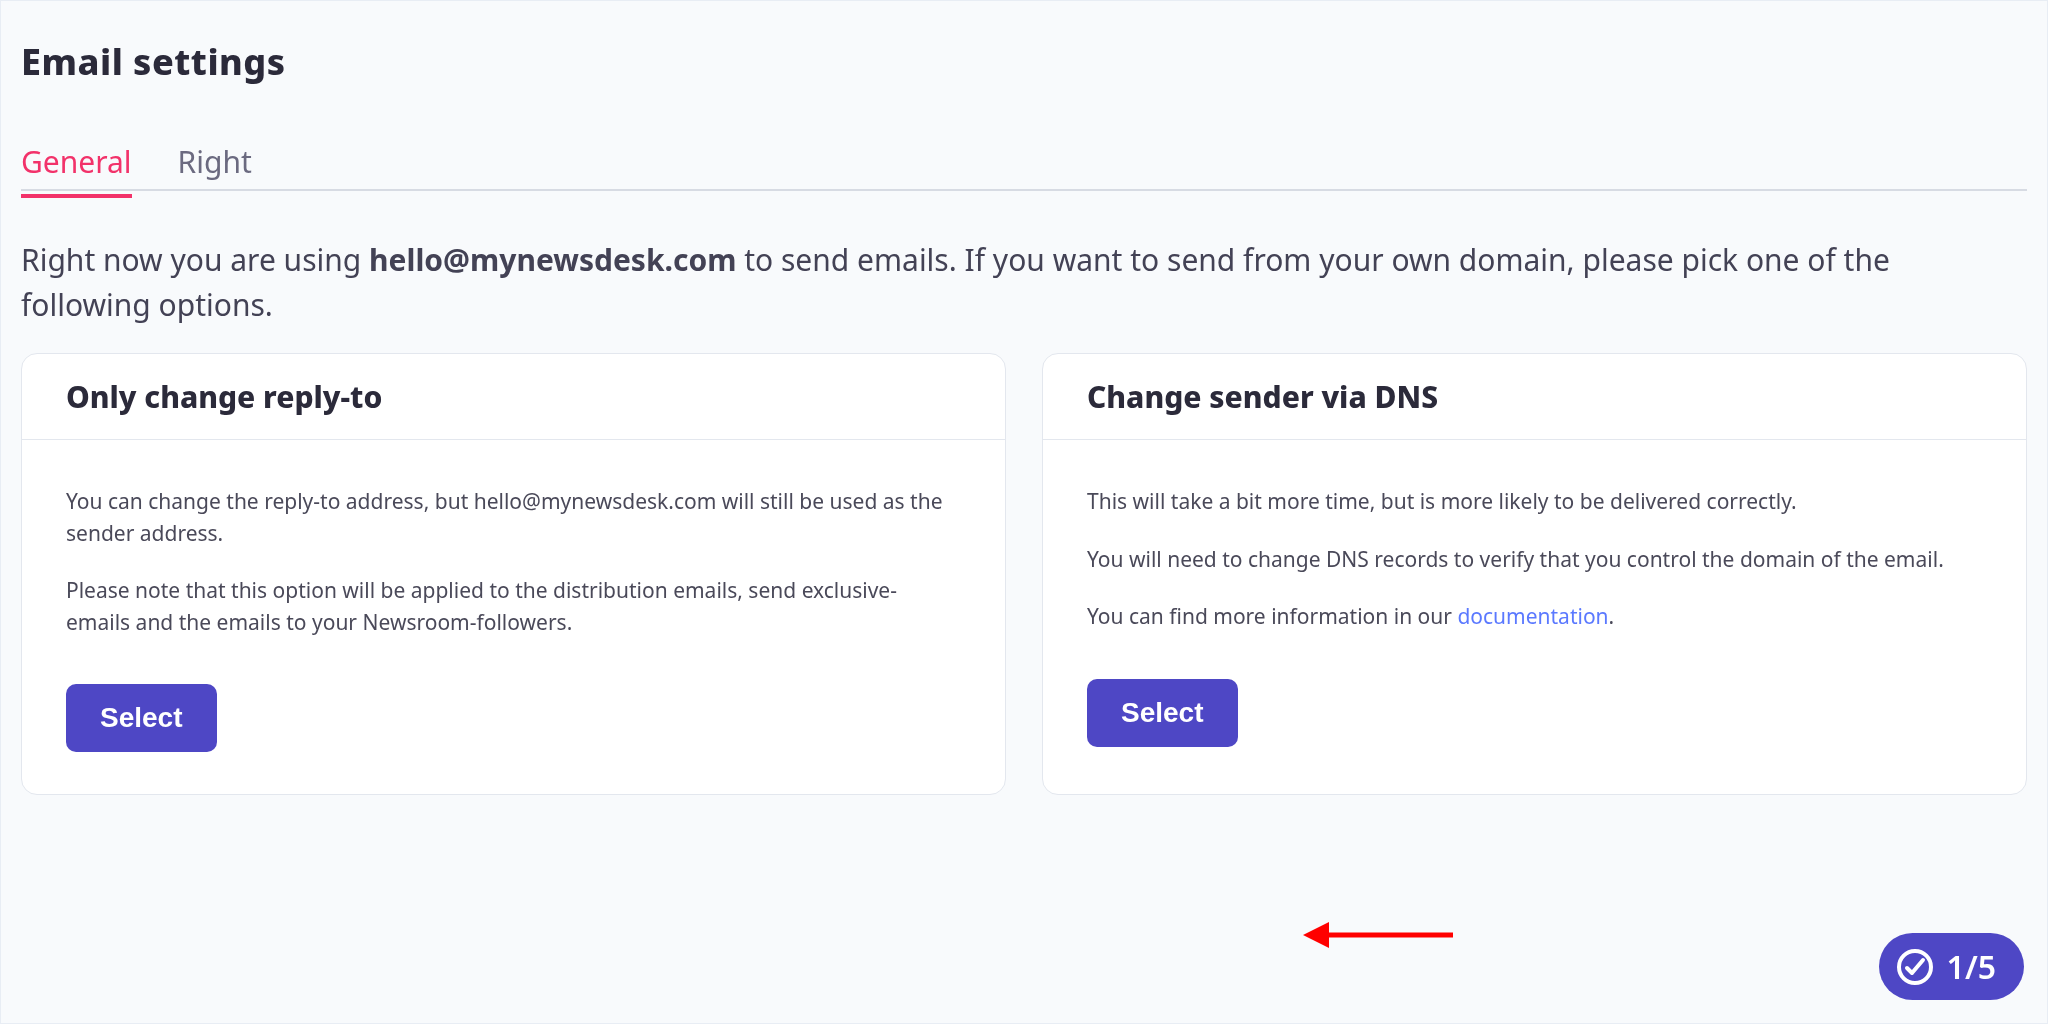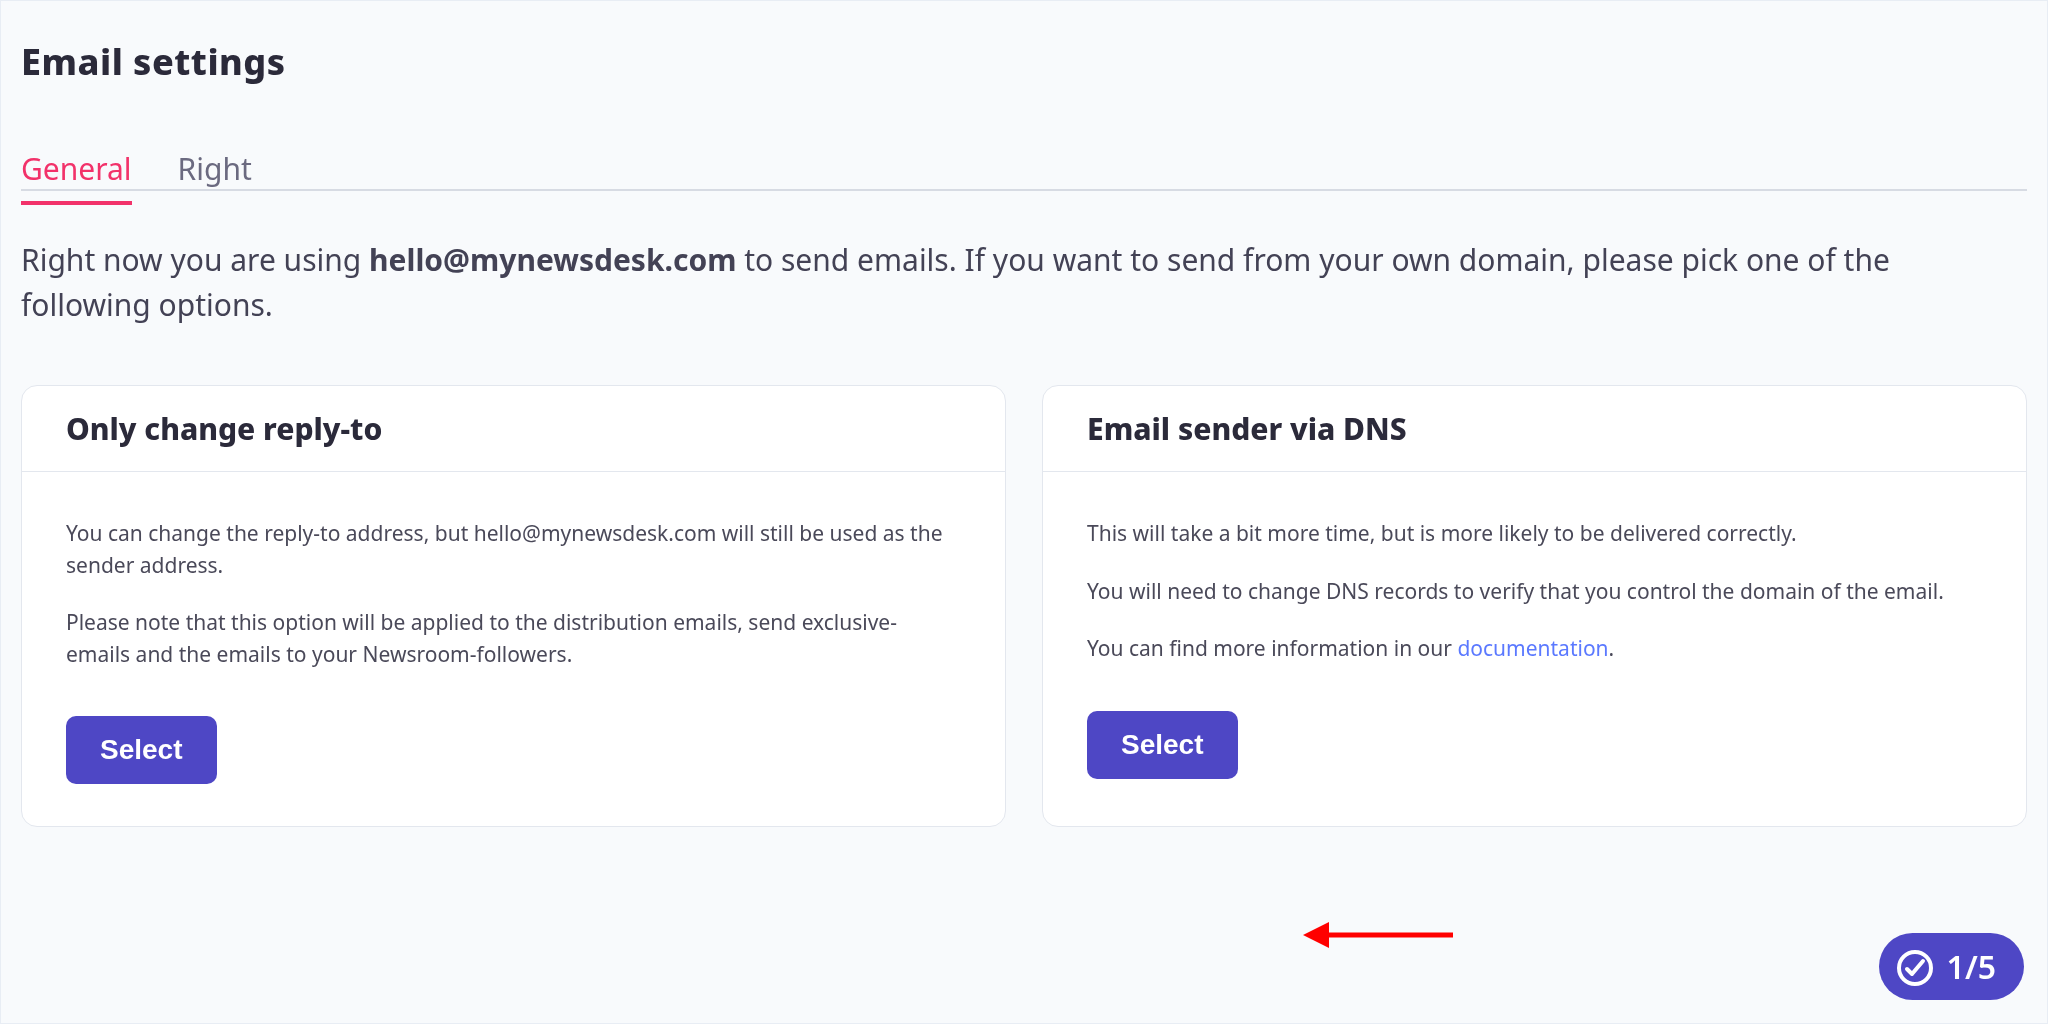--- a/index.html
+++ b/index.html
@@ -33,25 +33,25 @@
     margin:8px 0 46px 0;
     letter-spacing:.5px;
   }
   .tabs{display:flex;gap:46px;border-bottom:2px solid var(--tab-divider)}
   .tab{
     font-size:30px;
     color:var(--text-muted);
     padding:0 0 12px 0;
     cursor:pointer;
     position:relative;
-    top:16px;
+    top:9px;
     border-bottom:4px solid transparent;
   }
   .tab.active{color:var(--accent-pink);border-bottom-color:var(--accent-pink)}
-  .intro{font-size:30px;line-height:1.5;color:#434255;margin:46px 0 58px 0;max-width:2000px}
+  .intro{font-size:30px;line-height:1.5;color:#434255;margin:46px 0 26px 0;max-width:2000px}
   .intro b{font-weight:700}
   .cards{display:flex;gap:36px}
   .card{
     flex:1;
     background:var(--card-bg);
     border:1px solid var(--card-border);
     border-radius:16px;
     overflow:hidden;
   }
   .card-header{
@@ -88,21 +88,21 @@
     position:fixed;
     right:24px;
     bottom:24px;
     background:var(--purple);
     color:#fff;
     font-size:32px;
     font-weight:600;
     border-radius:999px;
     padding:12px 28px 12px 16px;
     display:flex;
-    align-items:flex-end;
+    align-items:center;
     gap:12px;
     cursor:pointer;
   }
   .progress-pill svg{display:block}
 </style>
 </head>
 <body>
 
 <div class="page">
 
@@ -125,21 +125,21 @@
       </div>
       <div class="card-body">
         <p>You can change the reply-to address, but hello@mynewsdesk.com will still be used as the sender address.</p>
         <p>Please note that this option will be applied to the distribution emails, send exclusive-emails and the emails to your Newsroom-followers.</p>
         <button class="select-btn">Select</button>
       </div>
     </div>
 
     <div class="card">
       <div class="card-header">
-        <div class="card-title">Email sender via DNS</div>
+        <div class="card-title">Change sender via DNS</div>
       </div>
       <div class="card-body">
         <p>This will take a bit more time, but is more likely to be delivered correctly.</p>
         <p>You will need to change DNS records to verify that you control the domain of the email.</p>
         <p>
           <span>You can find more information in our </span><a href="#">documentation</a><span>.</span>
         </p>
         <button class="select-btn">Select</button>
       </div>
     </div>

